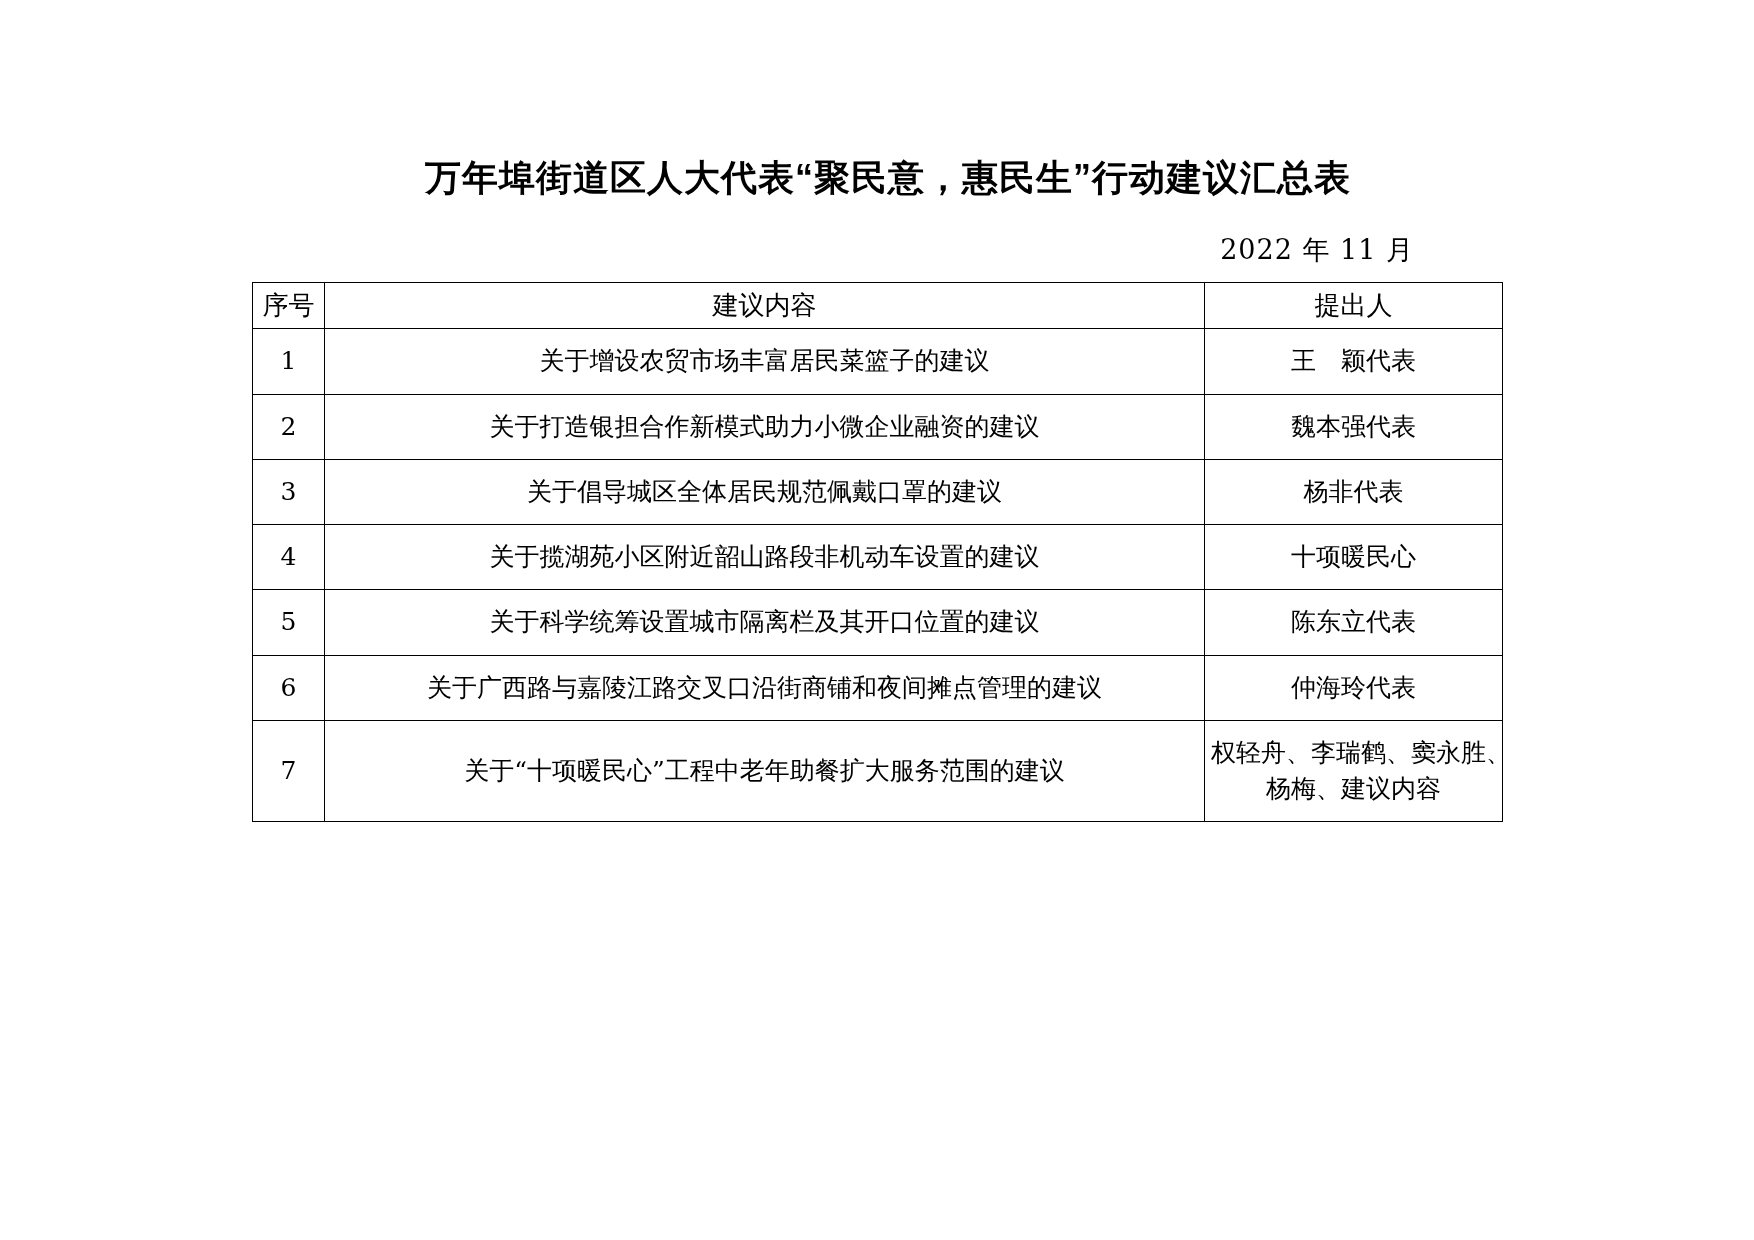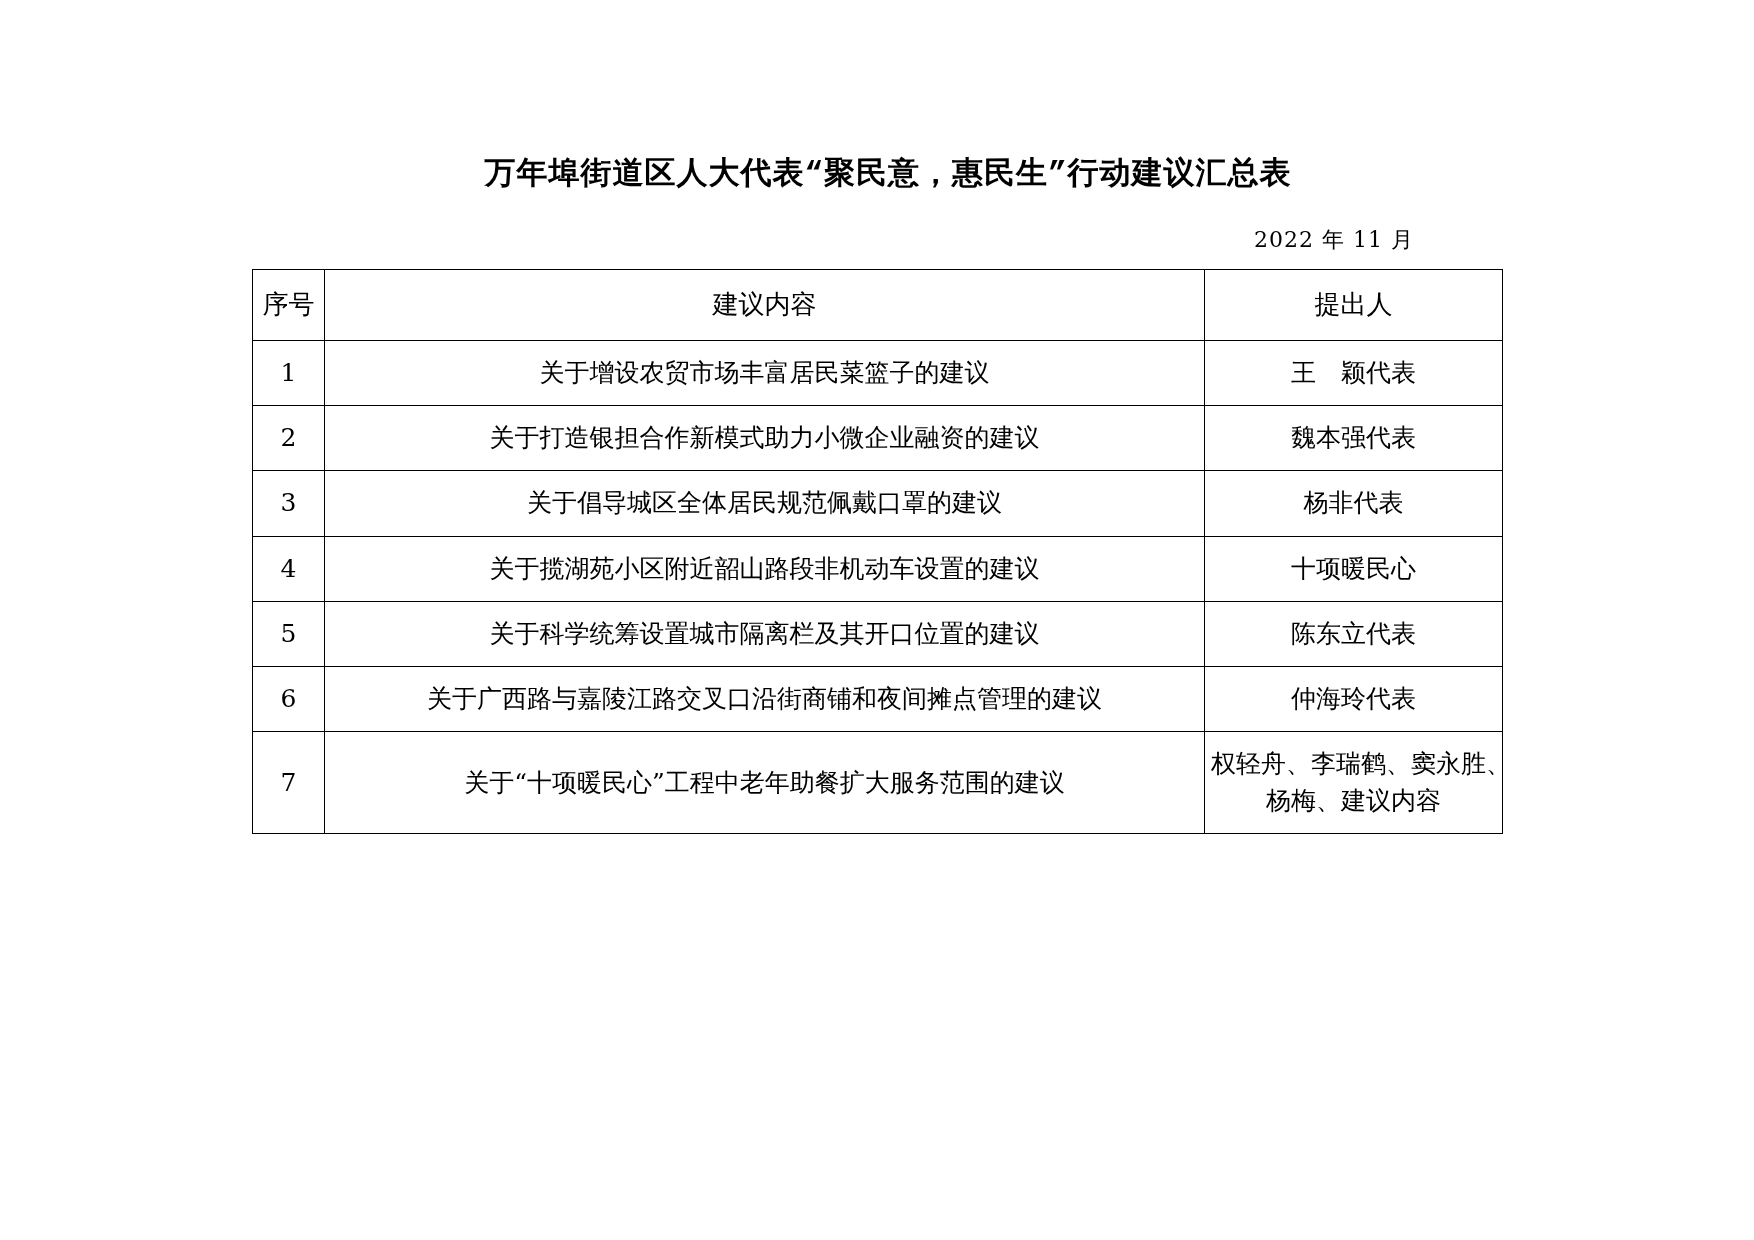--- a/index.html
+++ b/index.html
@@ -16,37 +16,37 @@
   }
   .page {
     position: relative;
     width: 1754px;
     height: 1240px;
     box-sizing: border-box;
     padding: 0;
   }
   .doc-title {
     text-align: center;
-    font-size: 31px;
+    font-size: 36px;
     font-weight: bold;
     letter-spacing: 1px;
     margin-top: 155px;
     margin-bottom: 0;
     line-height: 1.3;
-    font-family: Liberation Mono, monospace;
+    font-family: Liberation Sans, sans-serif;
     padding-left: 22px;
   }
   .doc-date-row {
     width: 1250px;
     margin: 0 auto;
     margin-top: 30px;
     text-align: right;
     padding-right: 88px;
     box-sizing: border-box;
-    font-size: 22px;
+    font-size: 27px;
     letter-spacing: 1px;
   }
   .doc-date-row span {
     display: inline-block;
   }
   .table-wrap {
     width: 1250px;
     margin: 14px auto 0 auto;
   }
   table.main-table {
@@ -59,21 +59,21 @@
     border: 1.5px solid #000000;
     text-align: center;
     vertical-align: middle;
     font-weight: normal;
     font-size: 25px;
     line-height: 1.45;
     padding: 14px 6px;
     font-family: "DejaVu Serif", "Liberation Serif", serif;
   }
   table.main-table thead td {
-    padding: 16px 6px;
+    padding: 4px 6px;
     font-size: 26px;
   }
   .col-index { width: 72px; }
   .col-content { width: 880px; }
   .col-proposer { width: 298px; }
   .cell-multiline {
     line-height: 1.5;
     padding: 10px 10px;
   }
   .cell-multiline div { white-space: nowrap; }

